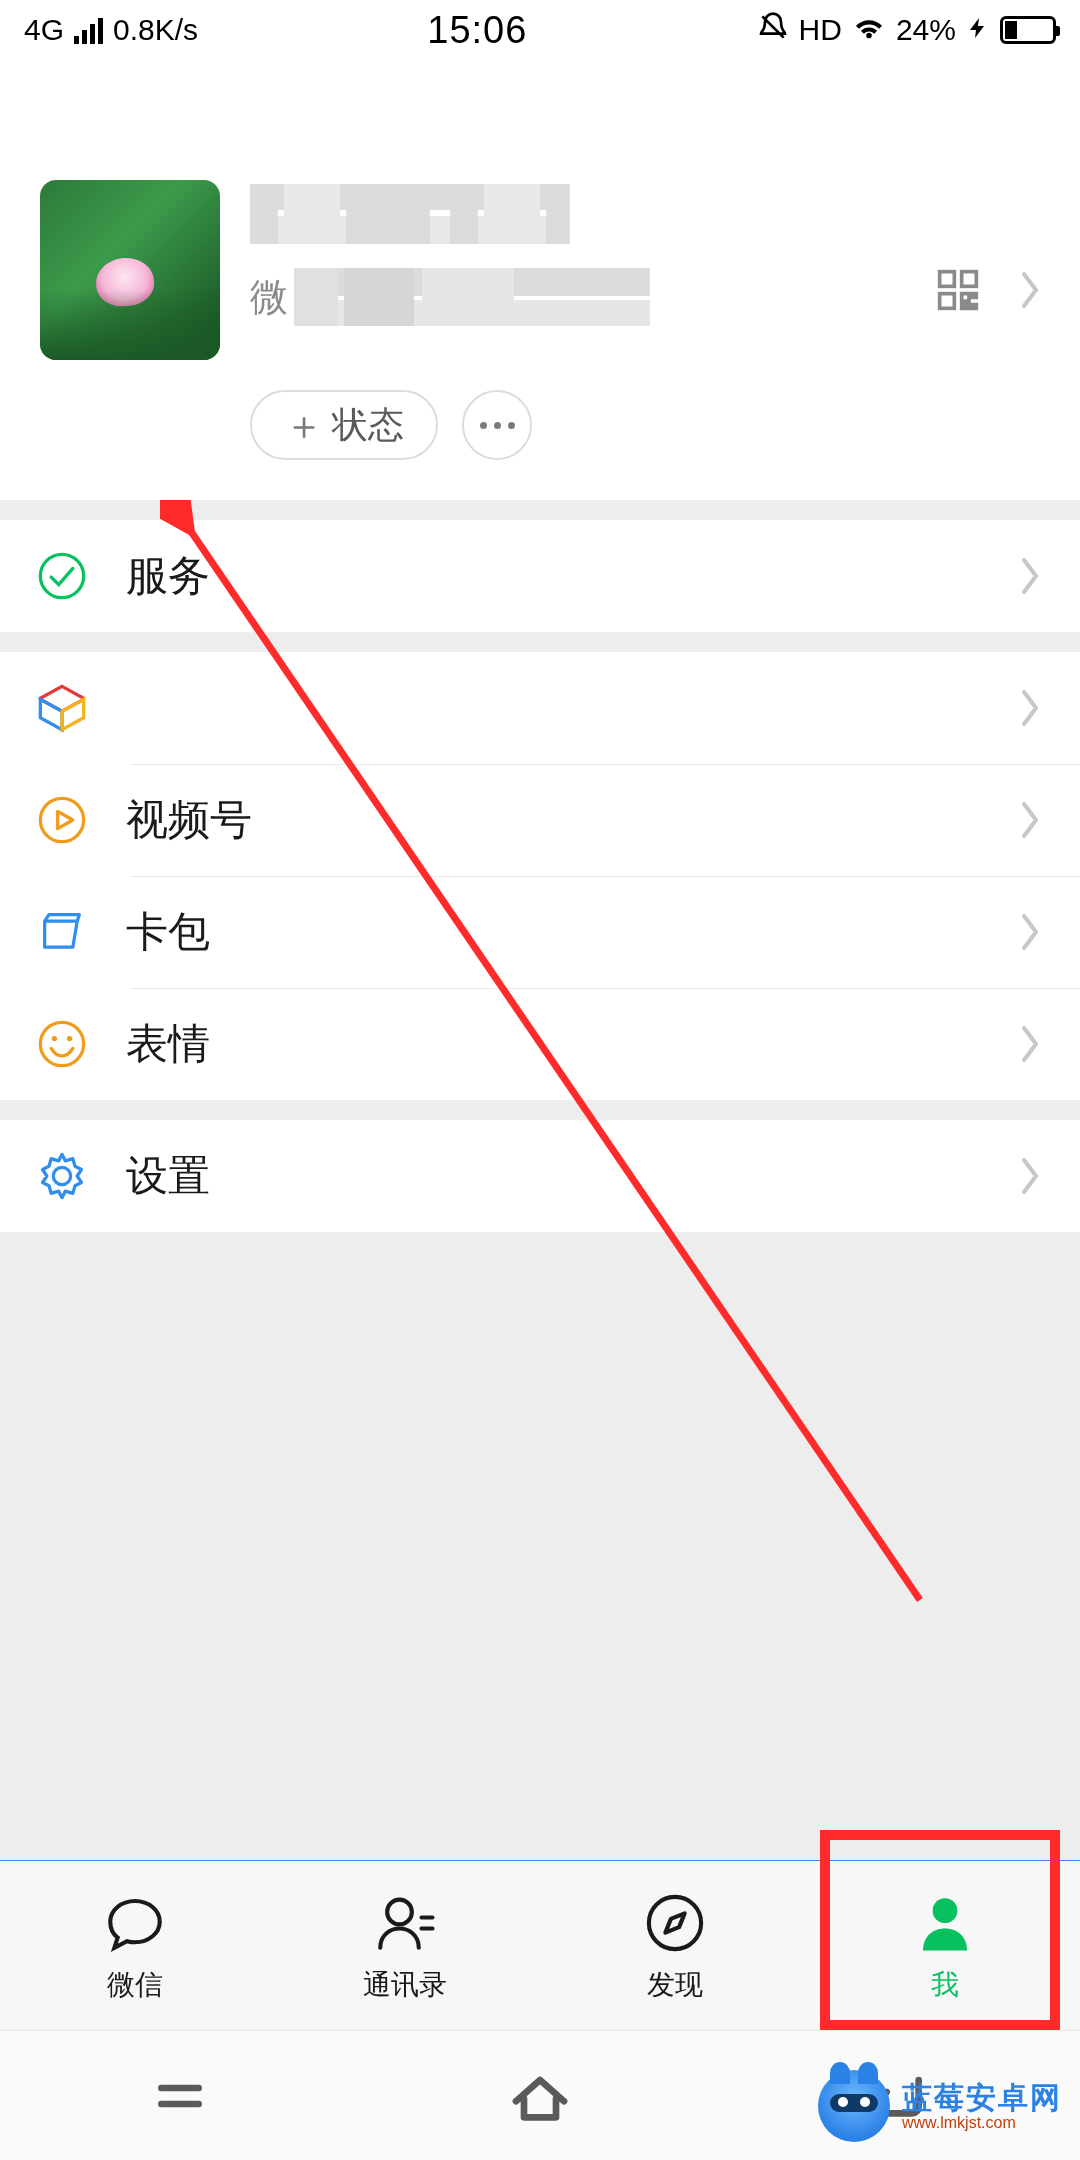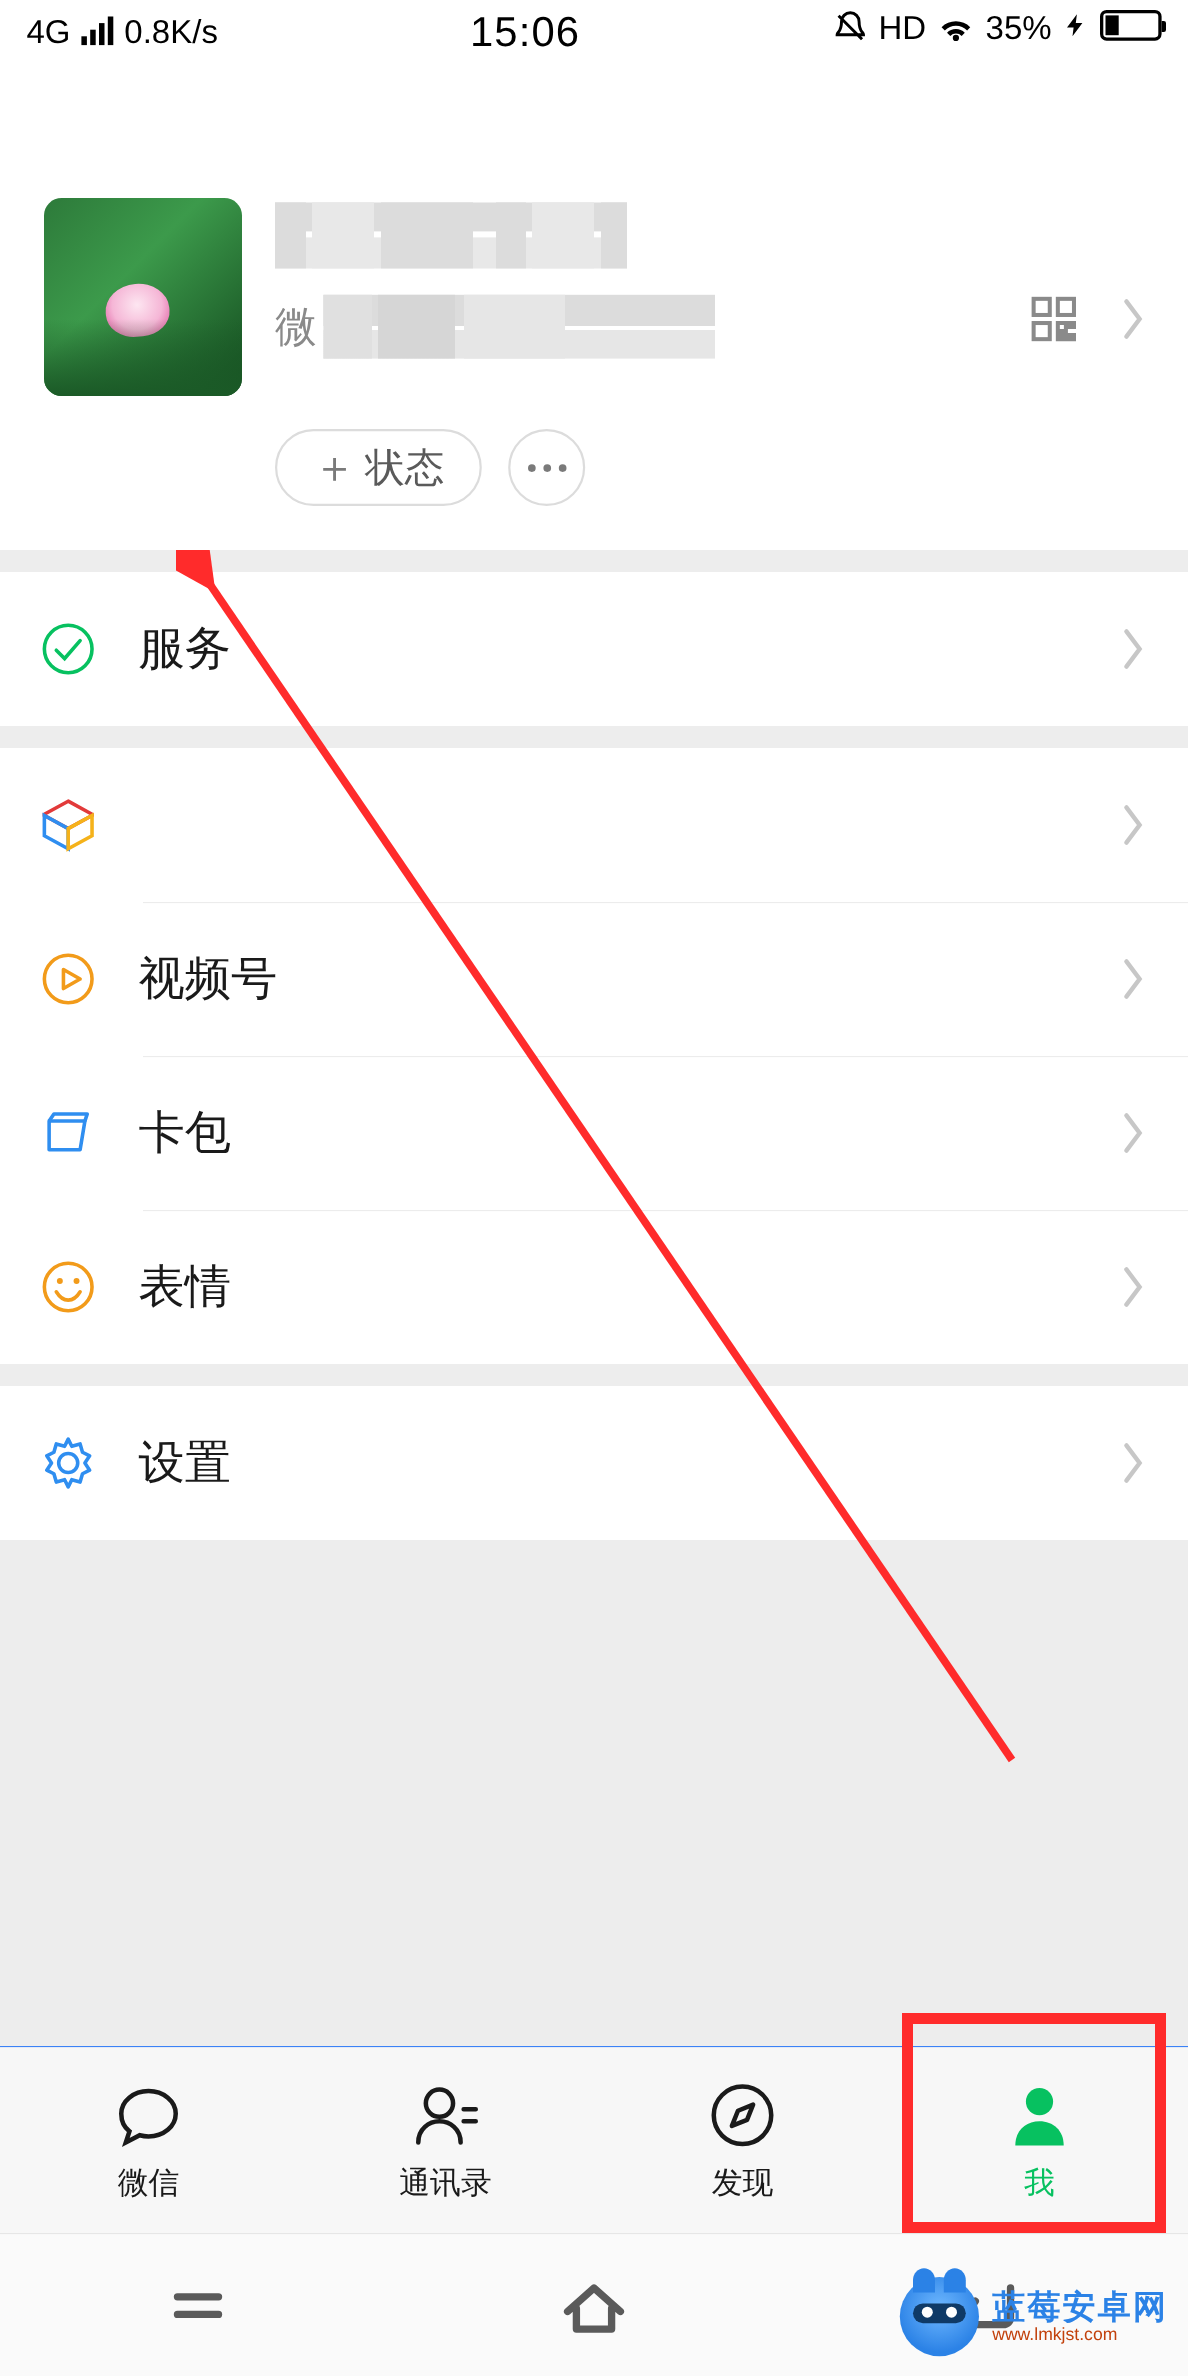--- a/index.html
+++ b/index.html
@@ -17,21 +17,21 @@
     height: 60px;
     background: #ffffff;
     display: flex;
     align-items: center;
     justify-content: space-between;
     padding: 0 24px;
     font-size: 30px;
     color: #000;
     font-weight: 500;
   }
-  .status-left, .status-right { display: flex; align-items: flex-start; gap: 10px; }
+  .status-left, .status-right { display: flex; align-items: center; gap: 10px; }
   .status-center { font-size: 38px; letter-spacing: 1px; }
   .signal-bars {
     display: inline-flex; align-items: flex-end; gap: 3px; height: 28px;
   }
   .signal-bars span {
     width: 5px; background: #000;
   }
   .signal-bars span:nth-child(1){height:8px}
   .signal-bars span:nth-child(2){height:14px}
   .signal-bars span:nth-child(3){height:20px}
@@ -115,21 +115,21 @@
   .pill.round { width:70px; padding:0; }
   .pill .plus { font-size:40px; line-height:1; color:#7a7a7a; }
   .dots { display:flex; gap:7px; }
   .dots span { width:7px; height:7px; border-radius:50%; background:#7a7a7a; }
 
   
   .gap { height:20px; background:#ededed; }
   .list { background:#fff; }
   .row {
     display:flex; align-items:center;
-    height:140px; padding:0 36px 0 36px;
+    height:112px; padding:0 36px 0 36px;
     position:relative;
   }
   .row .icon-slot {
     width:90px; display:flex; align-items:center; justify-content:flex-start;
   }
   .row .icon-slot svg { width:52px; height:52px; display:block; }
   .row .label { flex:1; font-size:42px; color:#1a1a1a; }
   .row .chev { margin-left:auto; }
   .row + .row::before {
     content:""; position:absolute; left:130px; right:0; top:0; height:1px;
@@ -220,21 +220,21 @@
       <svg viewBox="0 0 24 24" width="32" height="32">
           <path fill="none" stroke="#000" stroke-width="2" d="M18 8a6 6 0 10-12 0c0 7-3 7-3 9h18c0-2-3-2-3-9zM4 4l16 16"></path>
         </svg>
     </span>
     <span>HD</span>
     <span class="wifi-icon">
       <svg viewBox="0 0 24 24" width="34" height="34">
           <path fill="#000" d="M12 20a2 2 0 100-4 2 2 0 000 4zm-5.7-5.3a8 8 0 0111.4 0l-2 2.1a5 5 0 00-7.3 0zm-3.5-3.6a13 13 0 0118.4 0l-2 2.1a10 10 0 00-14.3 0z"></path>
         </svg>
     </span>
-    <span>35%</span>
+    <span>24%</span>
     <span class="bolt-icon">
       <svg viewBox="0 0 24 24" width="24" height="24">
           <path fill="#000" d="M13 2L4 14h6l-1 8 9-12h-6z"></path>
         </svg>
     </span>
     <span class="battery-shell">
         <span class="battery-fill"></span>
       </span>
   </div>
 </div>

